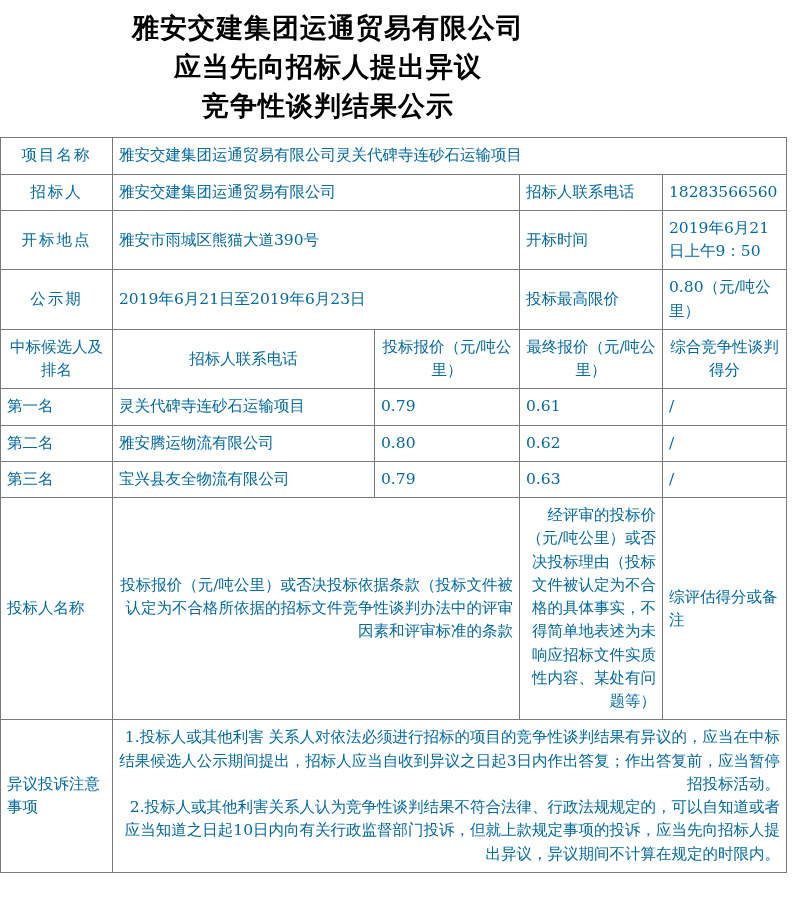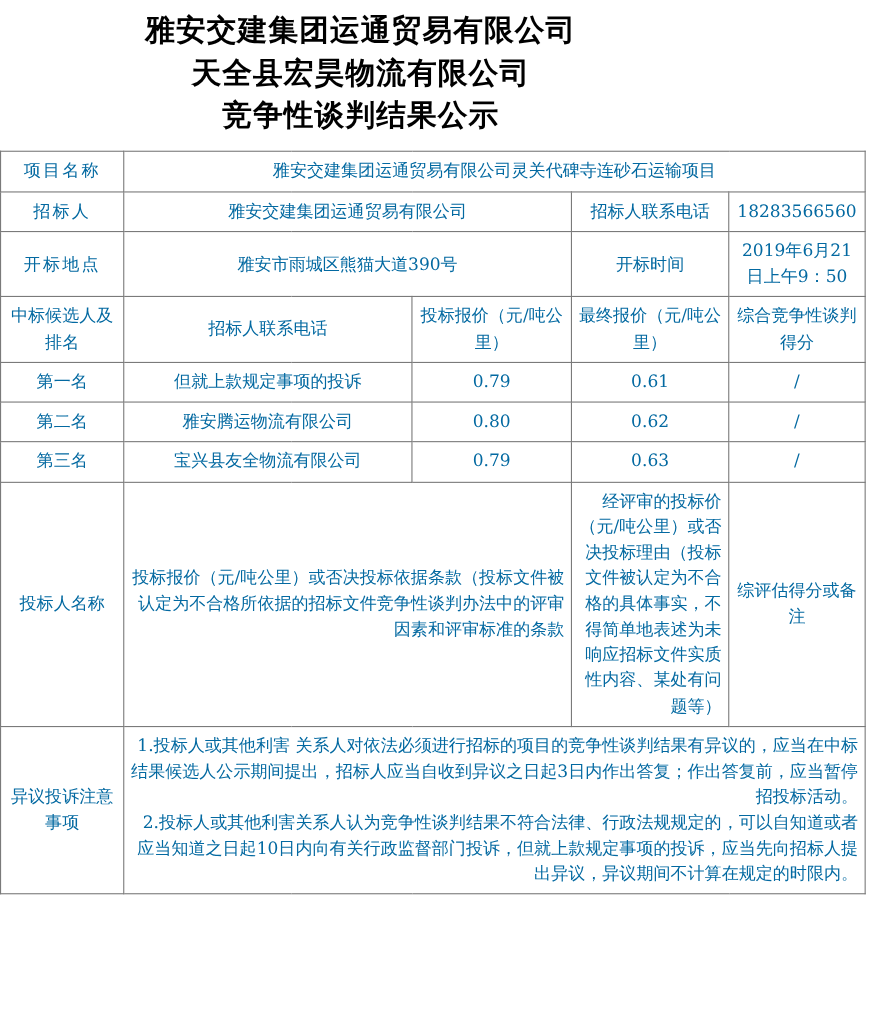--- a/index.html
+++ b/index.html
@@ -41,41 +41,41 @@
   }
   table.doc td {
     border: 1px solid #7a7a7a;
     padding: 6px 6px;
     vertical-align: middle;
     font-size: 15.5px;
     line-height: 1.5;
     font-family: "DejaVu Serif", "Liberation Serif", serif;
     color: #0369a1;
   }
-  .c { text-align: center; }
+  .c { text-align: left; }
   .l { text-align: right; }
   .lbl {
     text-align: center;
     letter-spacing: 2px;
   }
   .big { font-size: 17px; }
   .mid { font-size: 16px; }
   .sm { font-size: 14px; line-height: 1.55; }
   .xsm { font-size: 13px; line-height: 1.5; }
   .hdr { text-align: center; font-size: 14.5px; line-height: 1.45; }
   .pad-l { padding-left: 10px; padding-right: 8px; }
 </style>
 </head>
 <body>
 
 <div class="page">
 
   <div class="title-block">
     <div class="title-line">雅安交建集团运通贸易有限公司</div>
-    <div class="title-line">天全县宏昊物流有限公司</div>
+    <div class="title-line">应当先向招标人提出异议</div>
     <div class="title-line">竞争性谈判结果公示</div>
   </div>
 
   <table class="doc">
     <colgroup>
       <col style="width:112px">
       <col style="width:152px">
       <col style="width:110px">
       <col style="width:145px">
       <col style="width:143px">
@@ -96,32 +96,38 @@
       <td class="c mid">18283566560</td>
     </tr>
 
     <tr>
       <td class="lbl big">开标地点</td>
       <td class="c big" colspan="3">雅安市雨城区熊猫大道390号</td>
       <td class="c mid">开标时间</td>
       <td class="c mid">2019年6月21日上午9：50</td>
     </tr>
 
+    <tr>
+      <td class="lbl big">公示期</td>
+      <td class="c mid" colspan="3">2019年6月21日至2019年6月23日</td>
+      <td class="c mid">投标最高限价</td>
+      <td class="c mid">0.80（元/吨公里）</td>
+    </tr>
 
     <tr>
       <td class="hdr">中标候选人及排名</td>
       <td class="hdr" colspan="2">招标人联系电话</td>
       <td class="hdr">投标报价（元/吨公里）</td>
       <td class="hdr">最终报价（元/吨公里）</td>
       <td class="hdr">综合竞争性谈判得分</td>
     </tr>
 
     <tr>
       <td class="c mid">第一名</td>
-      <td class="c mid" colspan="2">但就上款规定事项的投诉</td>
+      <td class="c mid" colspan="2">灵关代碑寺连砂石运输项目</td>
       <td class="c mid">0.79</td>
       <td class="c mid">0.61</td>
       <td class="c mid">/</td>
     </tr>
 
     <tr>
       <td class="c mid">第二名</td>
       <td class="c mid" colspan="2">雅安腾运物流有限公司</td>
       <td class="c mid">0.80</td>
       <td class="c mid">0.62</td>

